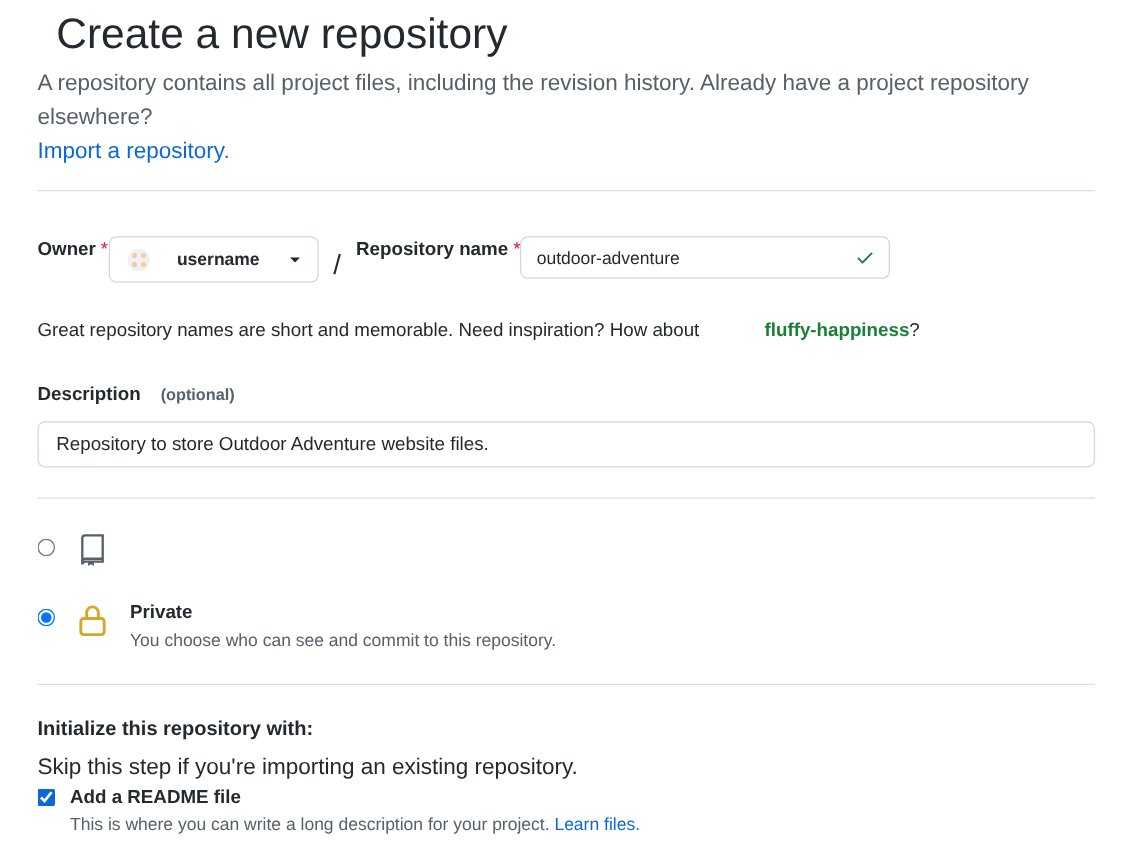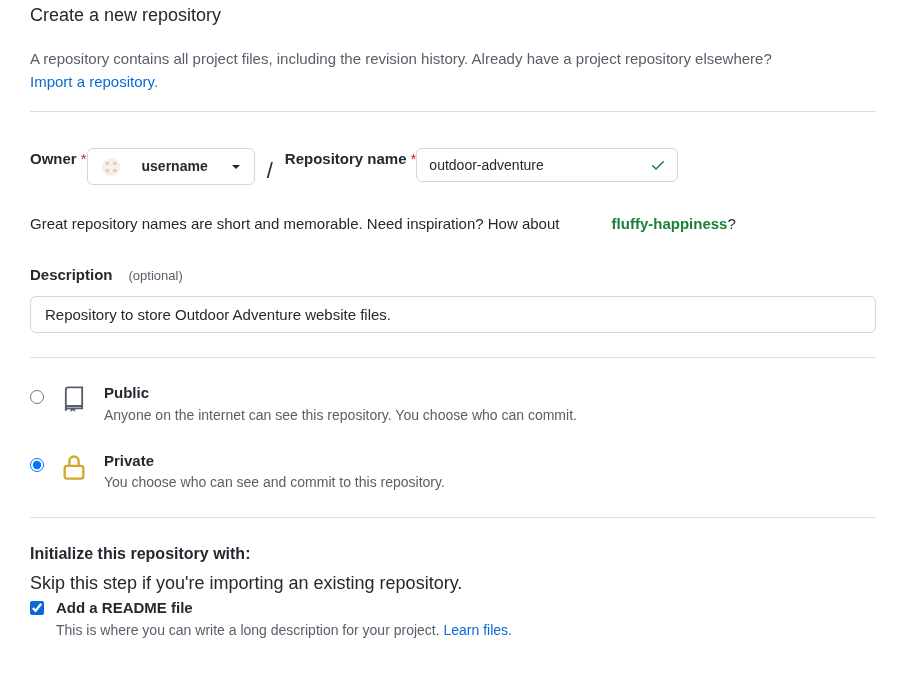--- a/index.html
+++ b/index.html
@@ -5,29 +5,30 @@
     * { box-sizing: border-box; margin: 0; padding: 0; }
     body {
       font-family: -apple-system, BlinkMacSystemFont, "Segoe UI", Helvetica, Arial, sans-serif;
       color: #24292f;
       background: #fff;
       padding: 0 30px;
       font-size: 14px;
       line-height: 1.5;
     }
     h1 {
-      font-size: 18px;
+      font-size: 34px;
       font-weight: 400;
       color: #24292f;
       margin-top: 2px;
+      margin-left: 15px;
     }
     .subheading {
       color: #57606a;
-      font-size: 15px;
-      margin-top: 19px;
+      font-size: 18px;
+      margin-top: 0;
     }
     .link {
       color: #0969da;
       text-decoration: none;
       cursor: pointer;
     }
     hr.divider {
       border: none;
       border-top: 1px solid #d8dee4;
       margin: 18px 0 0 0;
@@ -88,21 +89,21 @@
       position: relative;
       display: inline-block;
     }
     .text-input {
       border: 1px solid #d0d7de;
       border-radius: 6px;
       padding: 8px 12px;
       font-size: 14px;
       color: #24292f;
       background: #fff;
-      width: 262px;
+      width: 296px;
     }
     .check-icon {
       position: absolute;
       right: 12px;
       top: 50%;
       transform: translateY(-50%);
       color: #1a7f37;
       width: 16px; height: 16px;
     }
     .hint {
@@ -119,21 +120,21 @@
     }
     .desc-label-row {
       margin-top: 28px;
       font-size: 15px;
       font-weight: 600;
       display: flex;
       gap: 16px;
       align-items: baseline;
     }
     .optional {
-      font-weight: 400;
+      font-weight: 700;
       color: #57606a;
       font-size: 13px;
     }
     .desc-input {
       width: 100%;
       border: 1px solid #d0d7de;
       border-radius: 6px;
       padding: 9px 14px;
       font-size: 15px;
       margin-top: 10px;
@@ -231,24 +232,20 @@
 
   <hr class="section-divider">
 
   <div class="visibility-option">
     <input type="radio" name="vis" style="">
     <svg class="vis-icon" viewBox="0 0 24 24" fill="none" stroke="#57606a" stroke-width="1.6">
       <path d="M5 4 a2 2 0 0 1 2 -2 h12 v18 h-12 a2 2 0 0 0 -2 2 z"></path>
       <path d="M5 20 a2 2 0 0 1 2 -2 h12"></path>
       <path d="M9 20 v3 l2 -1.3 l2 1.3 v-3" fill="#57606a" stroke="none"></path>
     </svg>
-    <div class="vis-text">
-      <div class="title">Public</div>
-      <div class="desc">Anyone on the internet can see this repository. You choose who can commit.</div>
-    </div>
   </div>
 
   <div class="visibility-option">
     <input type="radio" name="vis" checked="" style="">
     <svg class="vis-icon" viewBox="0 0 24 24" fill="none" stroke="#d4a72c" stroke-width="2">
       <rect x="4" y="11" width="16" height="11" rx="2"></rect>
       <path d="M8 11 V7 a4 4 0 0 1 8 0 v4"></path>
     </svg>
     <div class="vis-text">
       <div class="title">Private</div>

